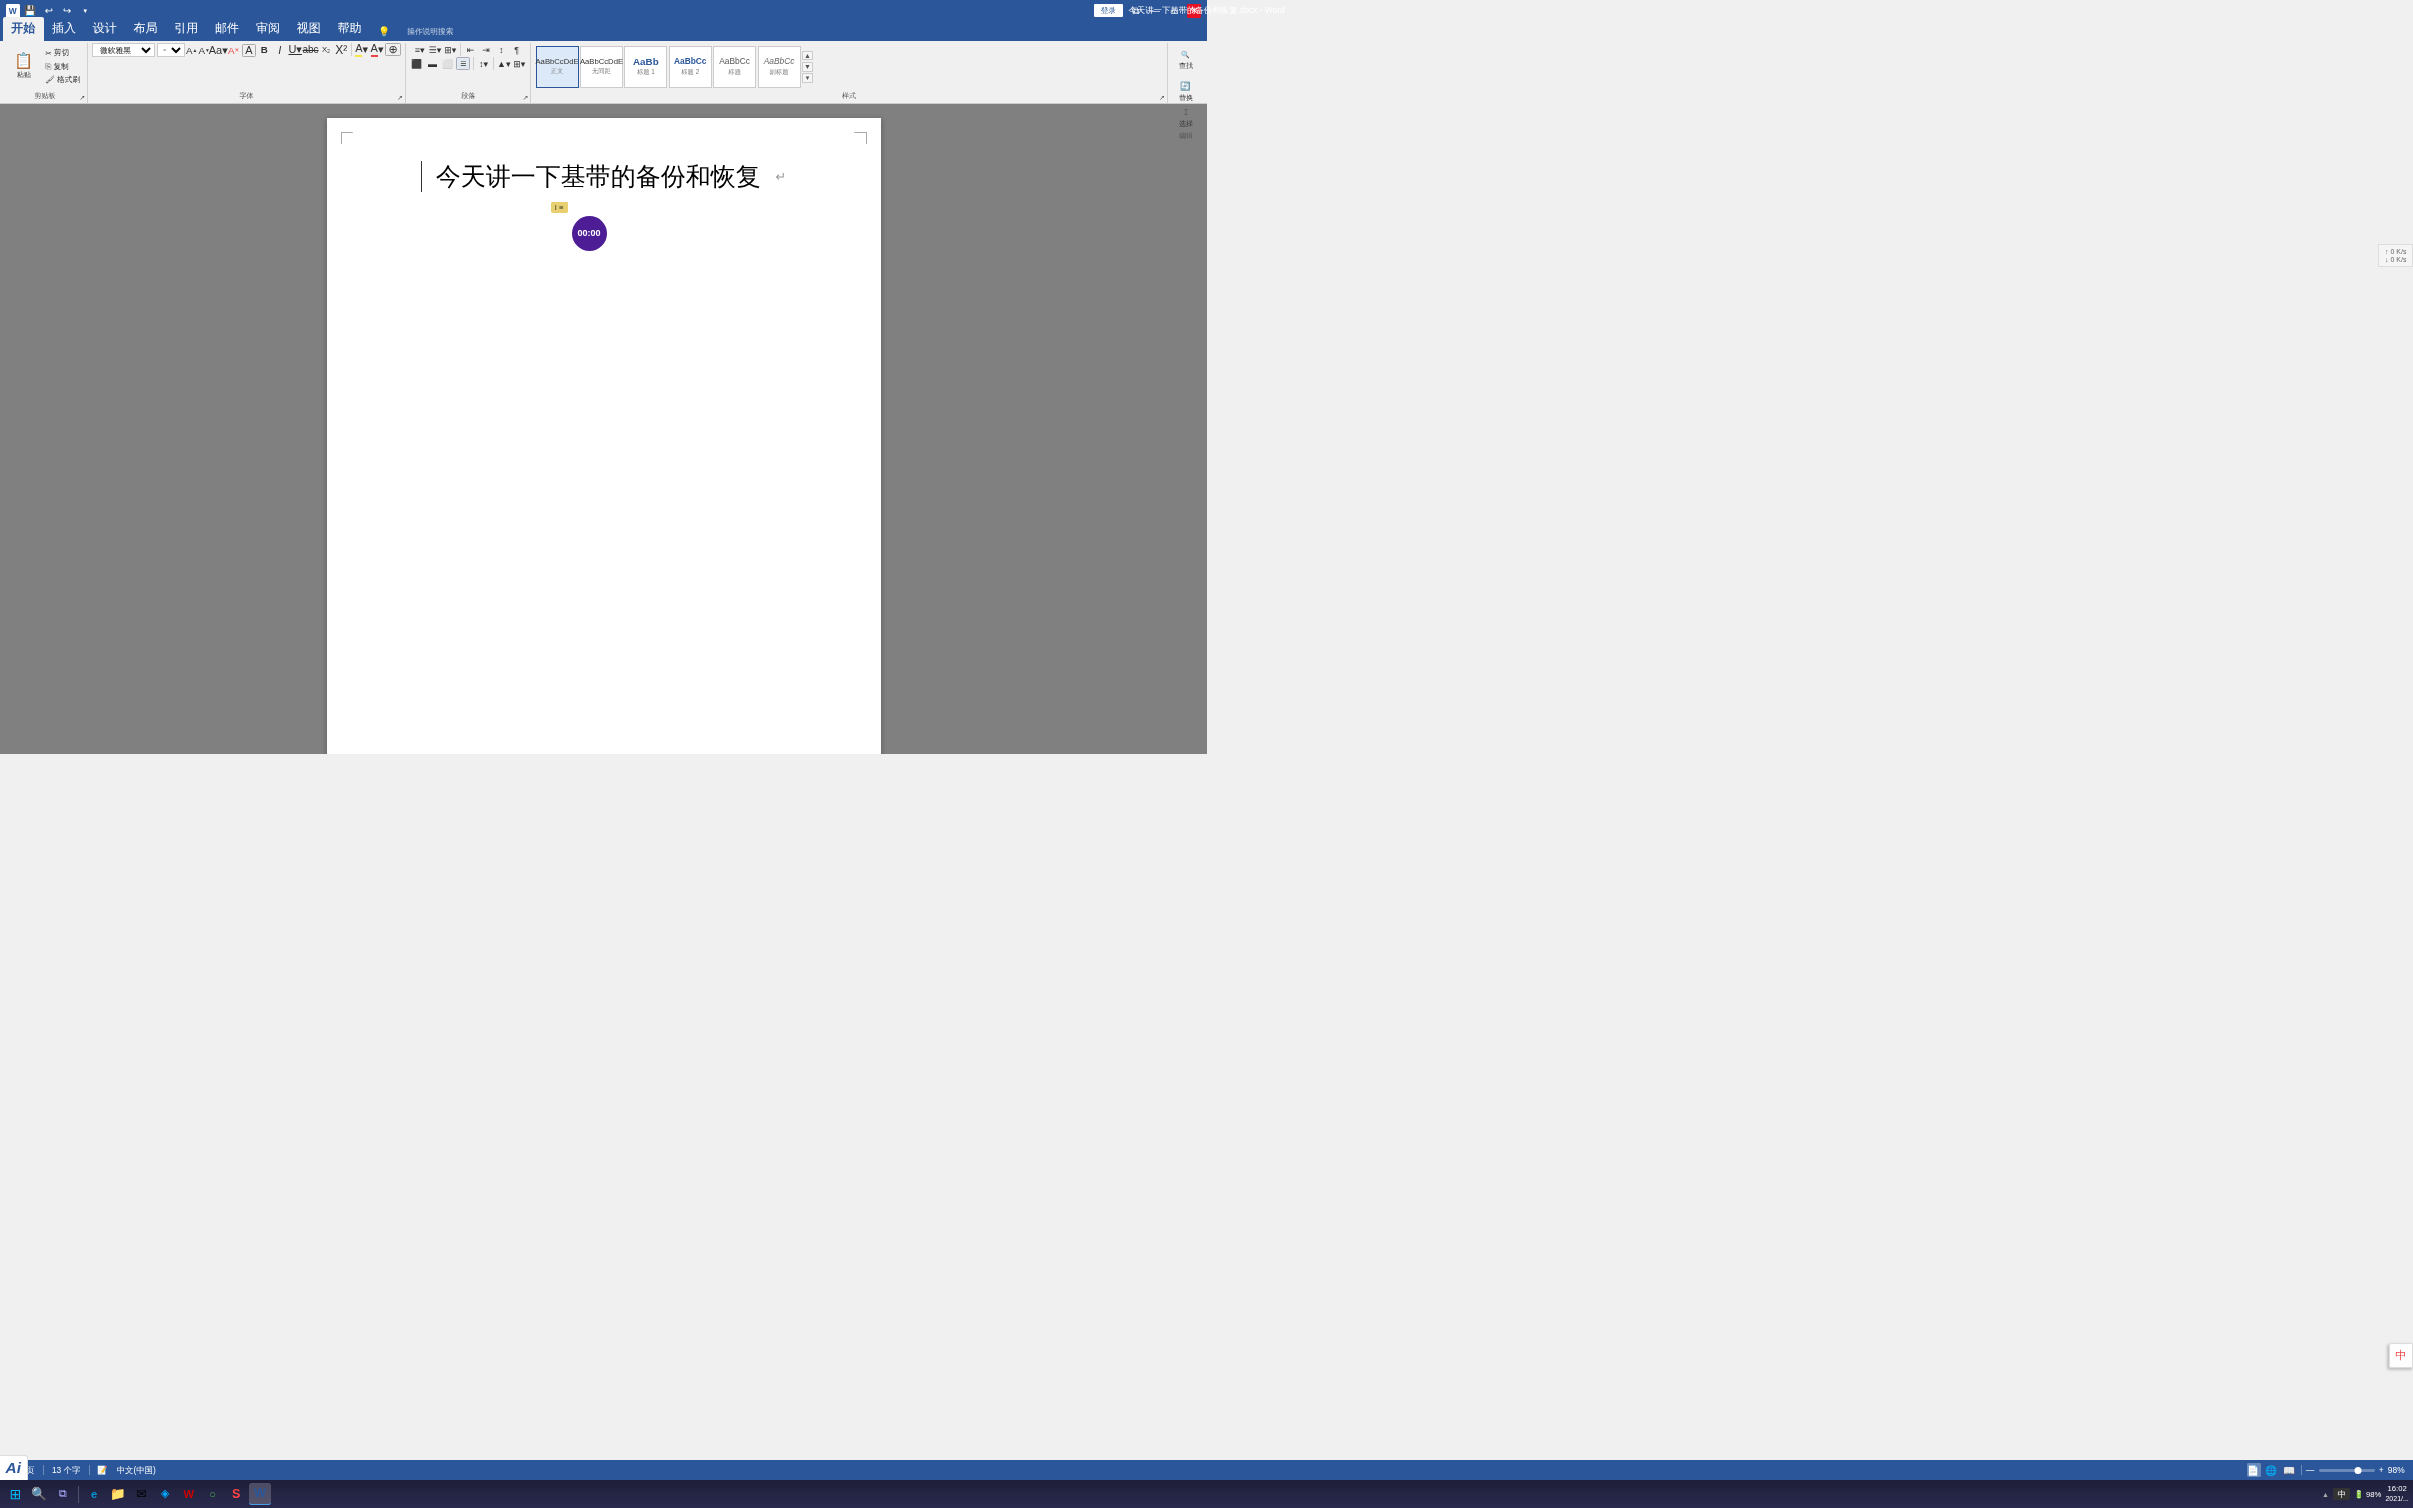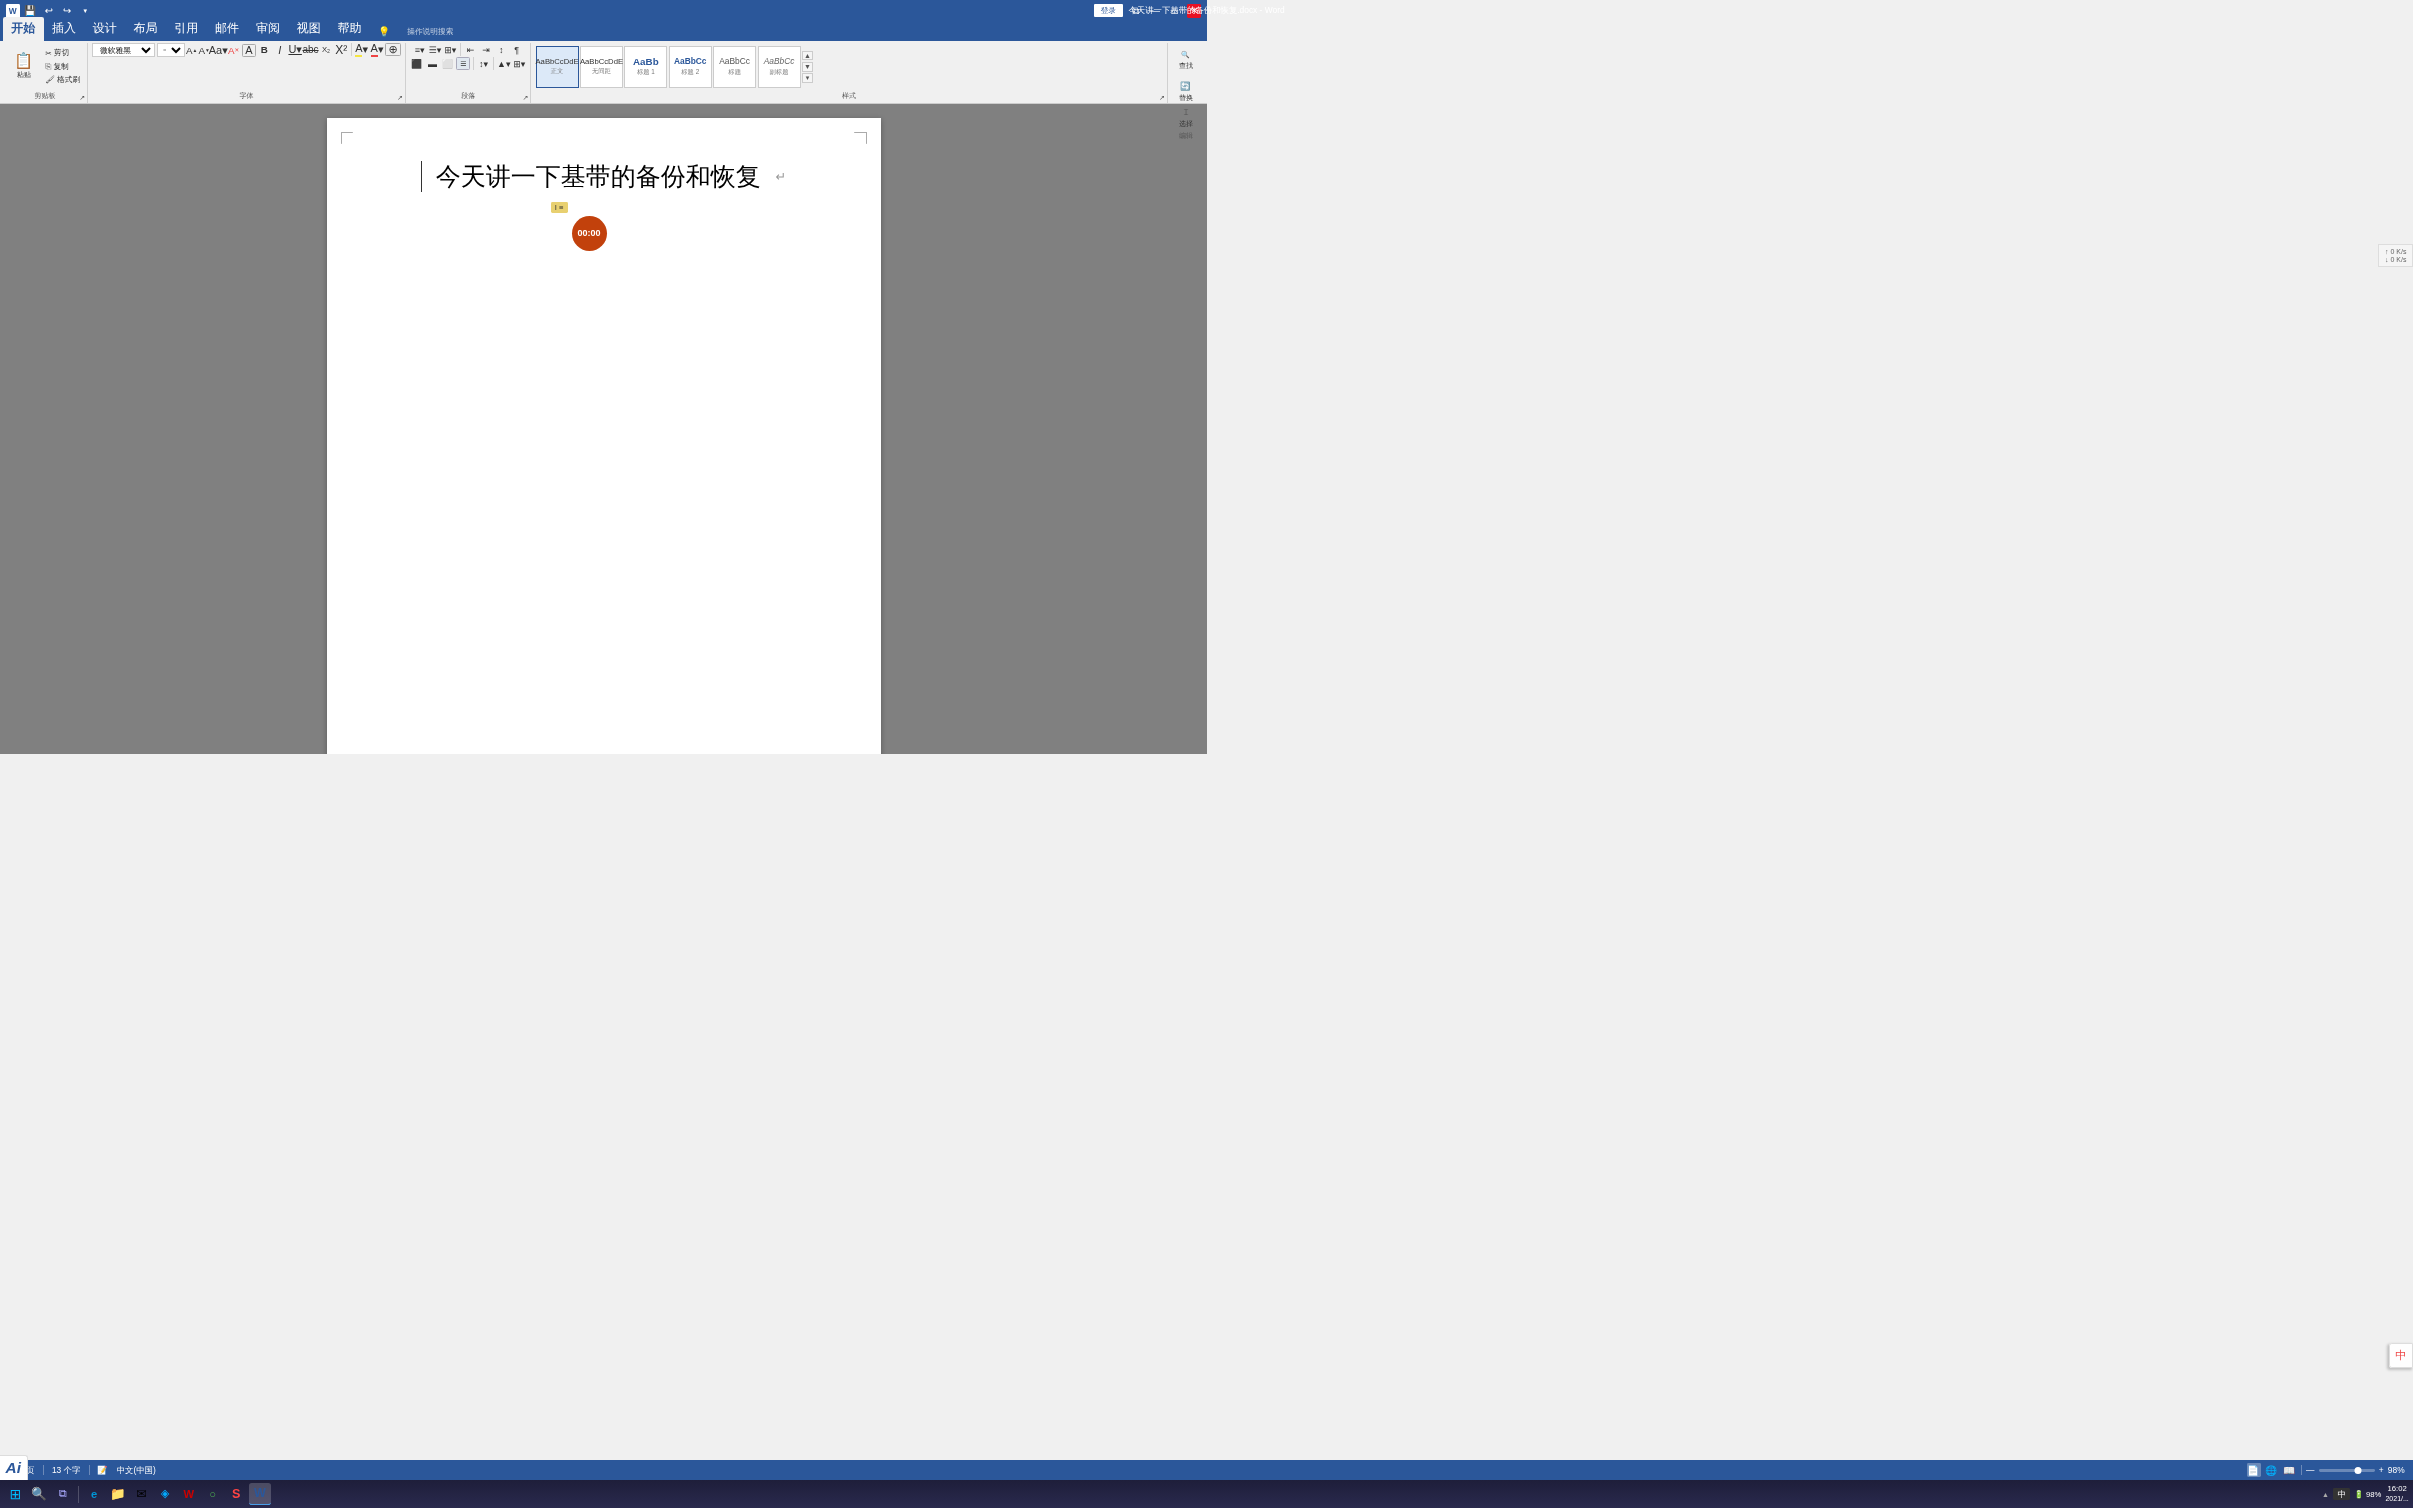--- a/index.html
+++ b/index.html
@@ -660,21 +660,21 @@
       <div class="doc-title">
         <span class="cursor-line"></span>
         <span>今天讲一下基带的备份和恢复</span>
         <span class="return-mark">↵</span>
       </div>
 
       <div class="cursor-tooltip" style="position:absolute; top:42px; left:168px; background:#e8d070; padding:1.4px 4.2px; font-size:7.7px; border-radius:1.4px;">
         <span>I ≡</span>
       </div>
 
-      <div class="timer-bubble" style="position:absolute; top:56px; left:189px; background:#c2410c; color:white; border-radius:50%; width:35px; height:35px; display:flex; align-items:center; justify-content:center; font-size:9px; font-weight:bold;">
+      <div class="timer-bubble" style="position:absolute; top:56px; left:189px; background:#4c1d95; color:white; border-radius:50%; width:35px; height:35px; display:flex; align-items:center; justify-content:center; font-size:9px; font-weight:bold;">
         <span>00:00</span>
       </div>
     </div>
   </div>
 </div>
 
 <div id="net-indicator" style="position:fixed; right:0; top:244px; background:#f5f5f5; border:0.7px solid #ddd; padding:2.8px 5.6px; font-size:7px; color:#666;">
   <div>↑ 0 K/s</div>
   <div>↓ 0 K/s</div>
 </div>

